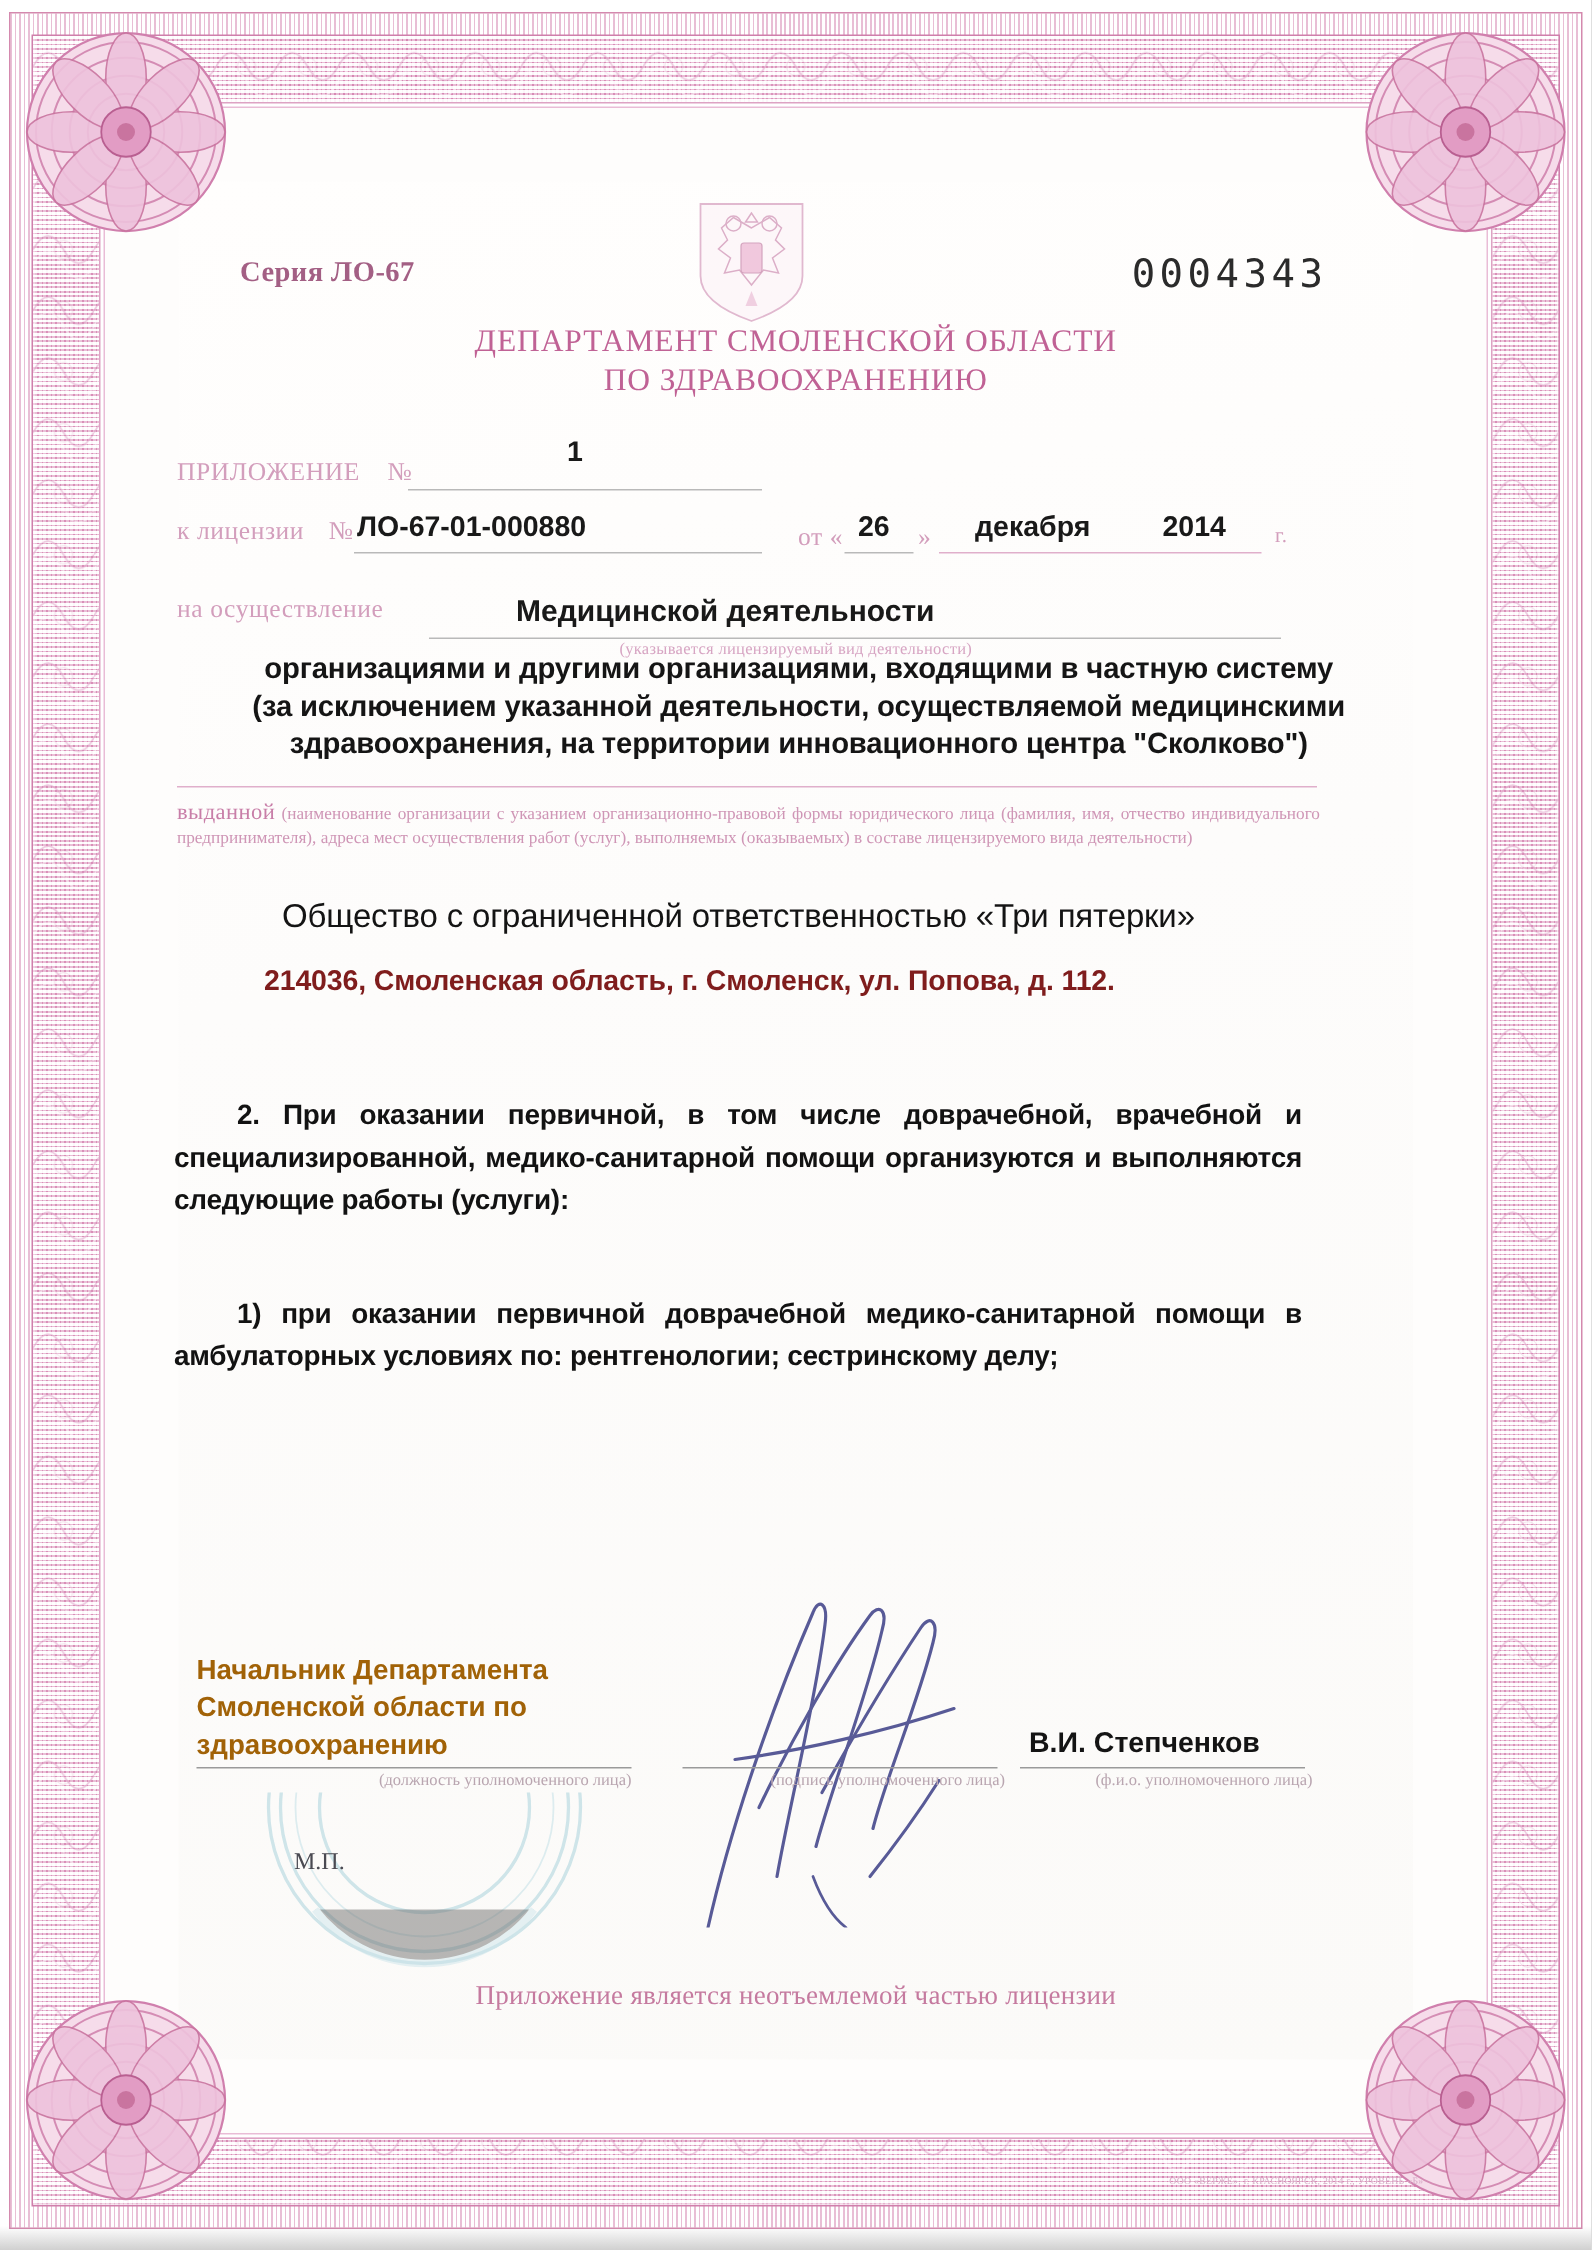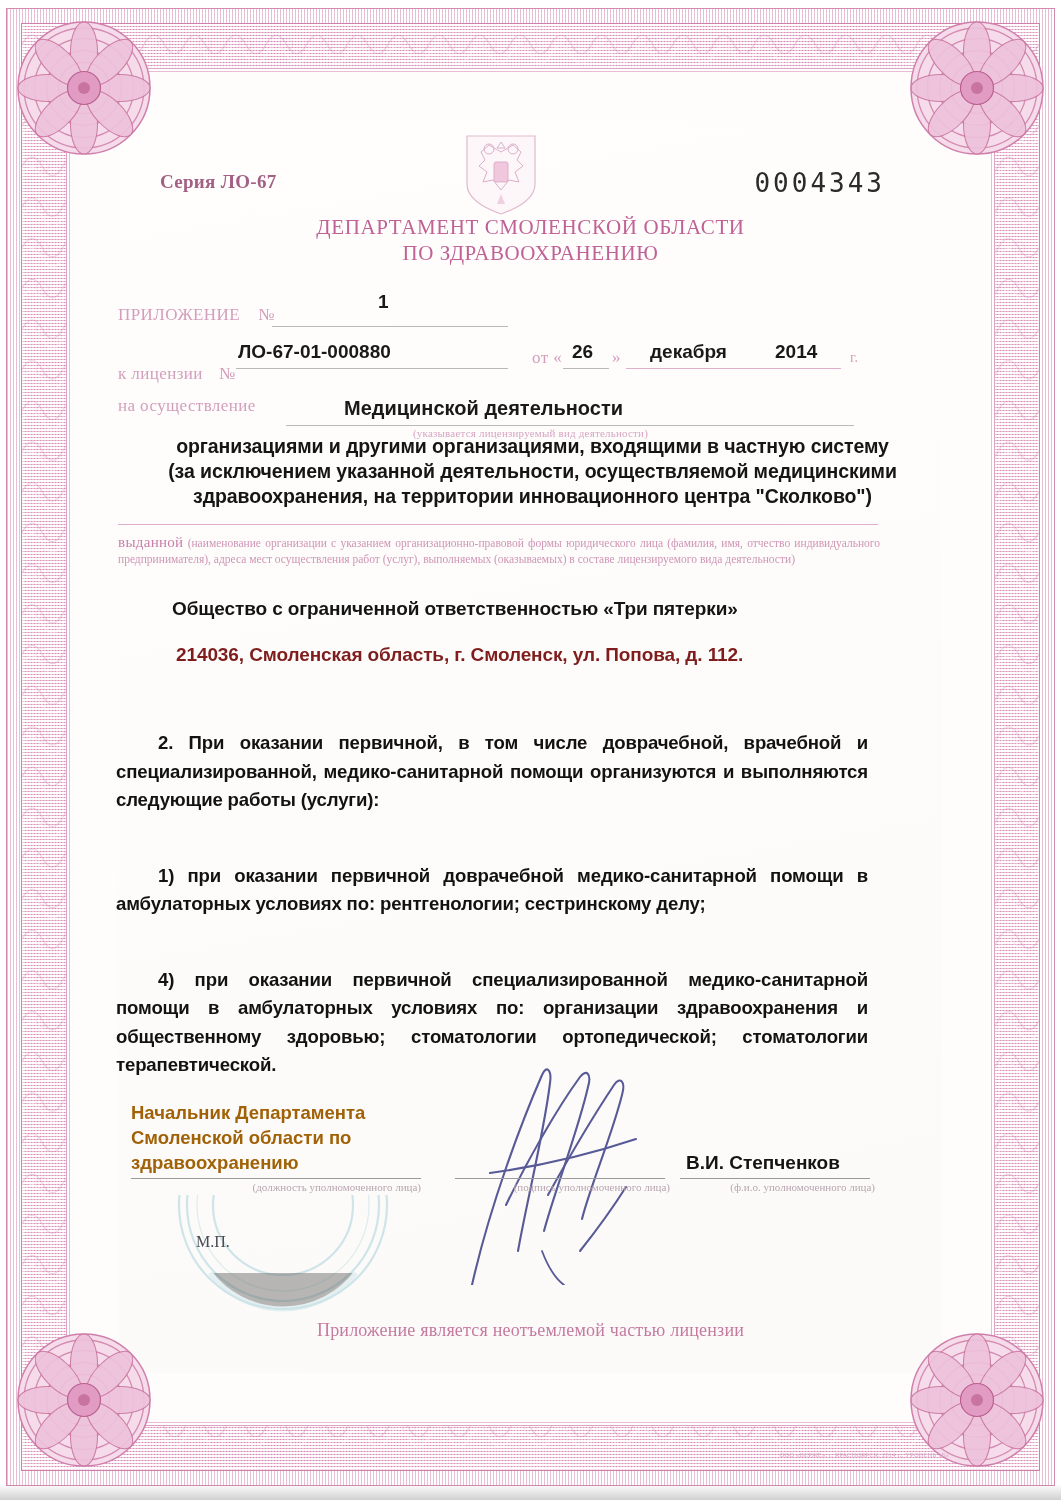--- a/index.html
+++ b/index.html
@@ -91,21 +91,21 @@
   .fill{
     font-family:"Liberation Sans",sans-serif;font-weight:bold;
     font-size:19px;color:#191919;white-space:nowrap;
   }
   .uline{
     position:absolute;height:0;border-bottom:1px solid #b9b9b9;
   }
   .uline.pink{border-bottom:1px solid #e0afcb;}
 
   .r-prilozh{left:118px;top:305px;}
-  .r-lic{left:118px;top:344px;margin-top:20px;}
+  .r-lic{left:118px;top:344px;}
   .r-osu{left:118px;top:396px;}
 
   .caption{
     font-family:"Liberation Serif",serif;font-size:11px;
     color:#d7a5c3;letter-spacing:.2px;
   }
 
   .excl{
     position:absolute;left:110px;width:845px;top:434px;
     text-align:center;font-weight:bold;font-size:19.5px;
@@ -115,22 +115,22 @@
   .smallprint{
     position:absolute;left:118px;width:762px;top:534px;
     font-family:"Liberation Serif",serif;font-size:11.5px;
     color:#cf96b6;line-height:16px;text-align:justify;
   }
   .smallprint b{
     font-size:15px;color:#c87ea8;font-weight:normal;letter-spacing:.3px;
   }
 
   .orgname{
-    position:absolute;left:172px;top:598px;
-    font-size:19px;font-weight:bold;color:#141414;letter-spacing:-.1px;
+    position:absolute;left:188px;top:598px;
+    font-size:22px;font-weight:normal;color:#141414;letter-spacing:-.1px;
   }
   .orgaddr{
     position:absolute;left:176px;top:644px;
     font-size:19px;font-weight:bold;color:#7f1d1d;letter-spacing:-.1px;
   }
 
   .body{
     position:absolute;left:116px;width:752px;top:682px;
     font-size:18.6px;font-weight:bold;color:#121212;
     line-height:28.5px;text-align:justify;letter-spacing:-.15px;
@@ -362,21 +362,20 @@
       <b>выданной</b>
       <span>(наименование организации с указанием организационно-правовой формы юридического лица (фамилия, имя, отчество индивидуального предпринимателя), адреса мест осуществления работ (услуг), выполняемых (оказываемых) в составе лицензируемого вида деятельности)</span>
     </div>
 
     <div class="orgname">Общество с ограниченной ответственностью «Три пятерки»</div>
     <div class="orgaddr">214036, Смоленская область, г. Смоленск, ул. Попова, д. 112.</div>
 
     <div class="body">
       <p class="ind">2. При оказании первичной, в том числе доврачебной, врачебной и специализированной, медико-санитарной помощи организуются и выполняются следующие работы (услуги):</p>
       <p class="ind">1) при оказании первичной доврачебной медико-санитарной помощи в амбулаторных условиях по: рентгенологии; сестринскому делу;</p>
-      <p class="ind">4) при оказании первичной специализированной медико-санитарной помощи в амбулаторных условиях по: организации здравоохранения и общественному здоровью; стоматологии ортопедической; стоматологии терапевтической.</p>
     </div>
 
     <div class="sig-post">
       <div>Начальник Департамента</div>
       <div>Смоленской области по</div>
       <div>здравоохранению</div>
     </div>
 
     <svg class="signature" viewBox="0 0 260 230">
       <g fill="none" stroke="#3c3f86" stroke-width="2.1" stroke-linecap="round">

